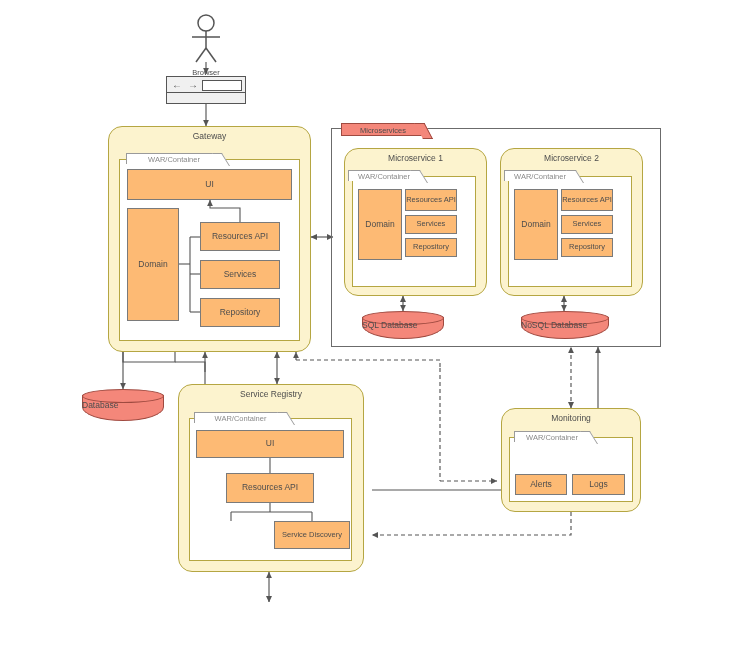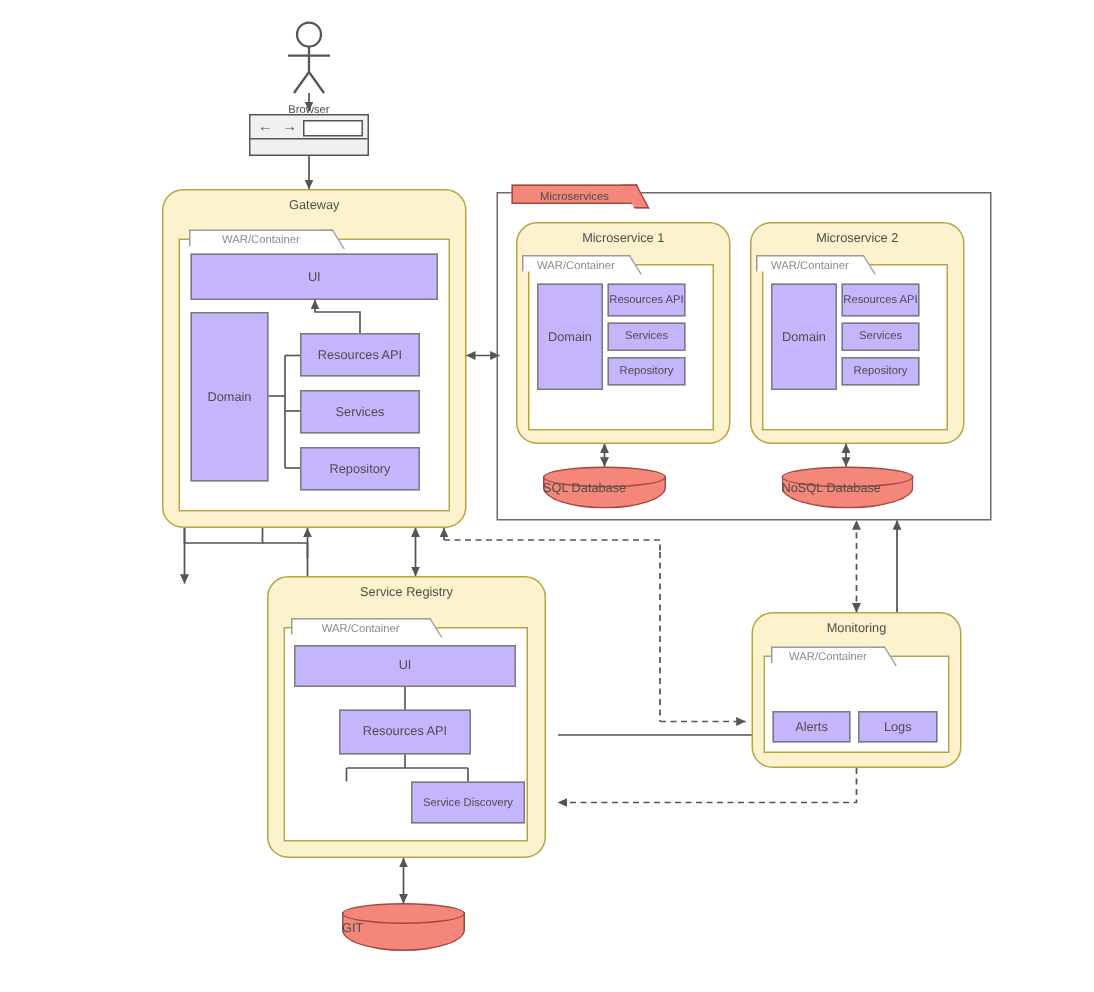--- a/index.html
+++ b/index.html
@@ -46,21 +46,21 @@
     position:absolute;right:-9px;top:-1px;width:9px;height:12px;
     background:#ffffff;
     border-right:1.1px solid #9a9a9a;
     border-top:1.1px solid #9a9a9a;
     transform:skewX(32deg);transform-origin:bottom left;
   }
 
   
   .box{
     position:absolute;box-sizing:border-box;
-    background:#c4b5fd;border:1.1px solid #7a7a7a;
+    background:#fdba74;border:1.1px solid #7a7a7a;
     font-size:8.5px;color:#4d4d4d;
     display:flex;align-items:center;justify-content:center;
     text-align:center;line-height:1.12;
   }
   .box.small{font-size:7.5px;}
 
   
   .cyl{position:absolute;box-sizing:border-box;}
   .cyl .body{
     position:absolute;left:0;right:0;top:6px;bottom:0;
@@ -289,20 +289,25 @@
   </div>
   <div class="box small" style="left:561px;top:238px;width:52px;height:19px;">
     <span>Repository</span>
   </div>
   <div class="cyl" style="left:521px;top:311px;width:88px;height:28px;">
     <div class="body"></div>
     <div class="top"></div>
     <div class="cap-txt">NoSQL Database</div>
   </div>
 
+  <div class="cyl" style="left:82px;top:389px;width:82px;height:32px;">
+    <div class="body"></div>
+    <div class="top"></div>
+    <div class="cap-txt">Database</div>
+  </div>
 
   <div class="app" style="left:178px;top:384px;width:186px;height:188px;">
     <div class="app-title">Service Registry</div>
   </div>
   <div class="war" style="left:189px;top:418px;width:163px;height:143px;"></div>
   <div class="war-tab" style="left:194px;top:412px;width:93px;">
     <span>WAR/Container</span>
     <span class="fold"></span>
   </div>
   <div class="box" style="left:196px;top:430px;width:148px;height:28px;">
@@ -332,19 +337,14 @@
     <span>WAR/Container</span>
     <span class="fold"></span>
   </div>
   <div class="box" style="left:515px;top:474px;width:52px;height:21px;">
     <span>Alerts</span>
   </div>
   <div class="box" style="left:572px;top:474px;width:53px;height:21px;">
     <span>Logs</span>
   </div>
 
-  <div class="cyl" style="left:228px;top:602px;width:82px;height:32px;">
-    <div class="body"></div>
-    <div class="top"></div>
-    <div class="cap-txt">GIT</div>
-  </div>
 
 </div>
 
 </body></html>

